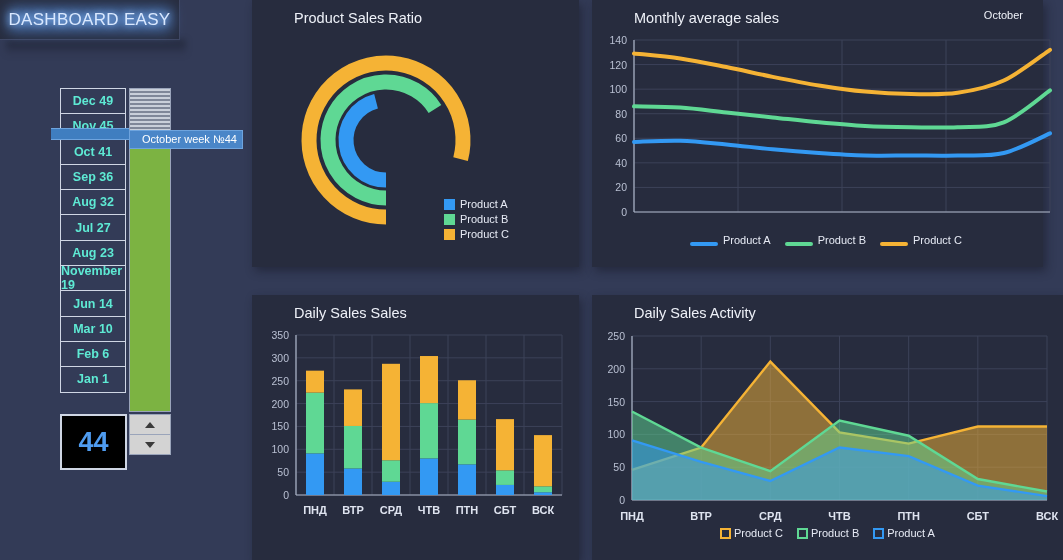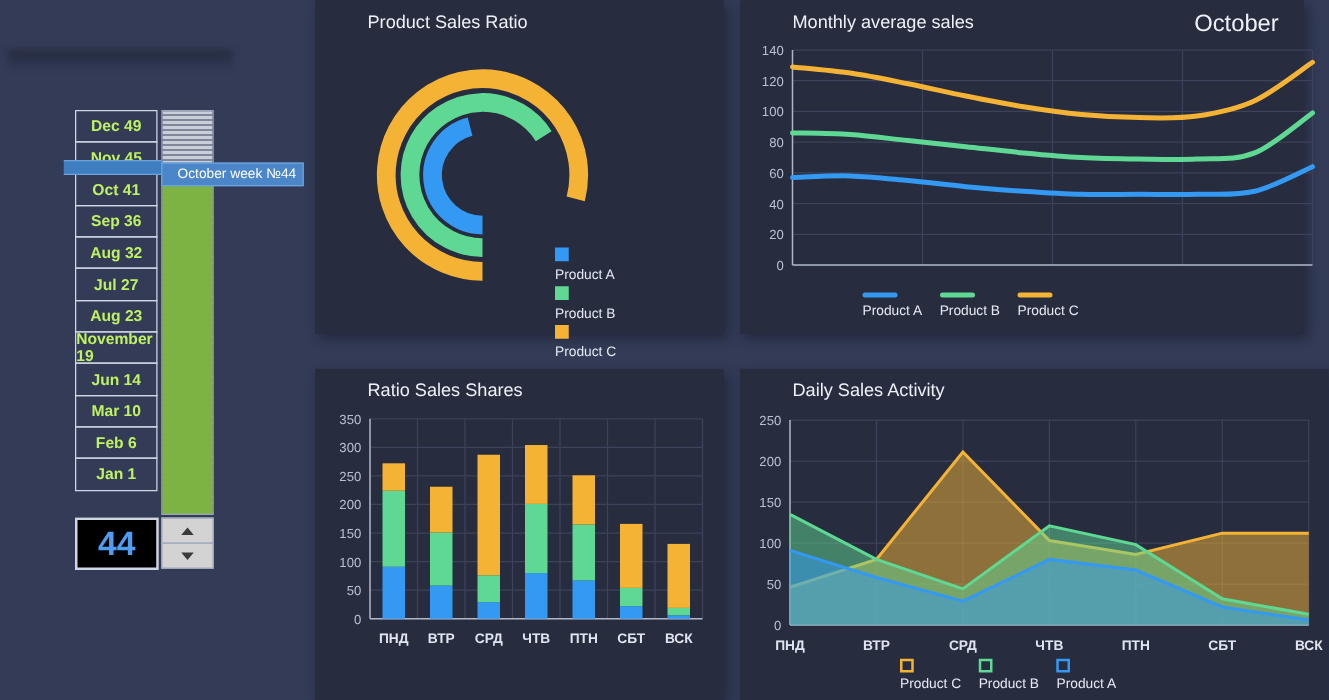--- a/index.html
+++ b/index.html
@@ -35,26 +35,26 @@
   }
 
   
   .slicer { position: absolute; left: 60px; top: 88px; }
   .months { position: absolute; left: 0; top: 0; width: 67px; }
   .month-cell {
     width: 66px; height: 26.3px;
     border: 1px solid #cfd6e4;
     margin-bottom: -1px;
     display: flex; align-items: center; justify-content: center;
-    color: #bef264; font-size: 12.5px; font-weight: 700;
+    color: #5eead4; font-size: 12.5px; font-weight: 700;
     background: transparent;
   }
   .numbox {
     position: absolute; left: 0; top: 326px;
-    width: 67px; height: 42px;
+    width: 67px; height: 56px;
     background: #000; border: 2px solid #cfd6e4;
     display: flex; align-items: center; justify-content: center;
     color: #4f9cf0; font-size: 27px; font-weight: 700;
   }
   .bar-track {
     position: absolute; left: 69px; top: 0; width: 42px; height: 324px;
     border: 1px solid #9aa4ba;
     background: repeating-linear-gradient(180deg,#c9cfd9 0 2px,#7f8798 2px 4px);
   }
   .bar-fill {
@@ -80,41 +80,45 @@
   .tri-up { width: 0; height: 0; border-left: 5px solid transparent; border-right: 5px solid transparent; border-bottom: 6px solid #3a3a3a; }
   .tri-dn { width: 0; height: 0; border-left: 5px solid transparent; border-right: 5px solid transparent; border-top: 6px solid #3a3a3a; }
 
   
   .panel { position: absolute; background: #272c3e; box-shadow: 3px 4px 9px rgba(18,21,32,.45); }
   .p-ratio    { left: 252px; top: 0;   width: 327px; height: 267px; }
   .p-monthly  { left: 592px; top: 0;   width: 451px; height: 267px; }
   .p-shares   { left: 252px; top: 295px; width: 327px; height: 265px; }
   .p-activity { left: 592px; top: 295px; width: 471px; height: 265px; }
   .panel-title { position: absolute; left: 22px; top: 10px; font-size: 14.5px; color: #eef1f8; margin-left: 20px; }
-  .panel-right { position: absolute; right: 20px; top: 9px; font-size: 19px; color: #eef1f8; }
+  .panel-right { position: absolute; right: 20px; top: 9px; font-size: 11px; color: #eef1f8; }
 
   .axis-lbl { fill: #b9c0d2; font-size: 10.5px; font-family: "Liberation Sans", sans-serif; }
   .cat-lbl  { fill: #dfe4f0; font-size: 11px; font-weight: 700; font-family: "Liberation Sans", sans-serif; }
   .grid     { stroke: #3c4259; stroke-width: 1; }
   .axisline { stroke: #aeb6c8; stroke-width: 1.2; }
 
   .legend { position: absolute; display: flex; gap: 14px; align-items: center; }
-  .lg-item { display: flex; align-items: flex-start; gap: 5px; color: #e6eaf4; font-size: 11px; flex-direction: column; }
+  .lg-item { display: flex; align-items: flex-end; gap: 5px; color: #e6eaf4; font-size: 11px; }
   .sw { width: 11px; height: 11px; }
   .sw-line { width: 28px; height: 4px; border-radius: 2px; }
   .sw-hollow { width: 11px; height: 11px; border: 2px solid; background: #272c3e; }
   .lg-v { position: absolute; display: block; }
   .lg-v .lg-item { margin-bottom: 3px; }
 </style>
 </head>
 <body>
 
 <div id="root">
 
   <div class="title-shadow"></div>
+  <div class="title-plate">
+    <div class="glow"></div>
+    <div class="title-text">DASHBOARD EASY</div>
+  </div>
 
   <div class="slicer">
     <div class="months" id="months">
         <div class="month-cell">Dec 49</div>
         <div class="month-cell">Nov 45</div>
         <div class="month-cell">Oct 41</div>
         <div class="month-cell">Sep 36</div>
         <div class="month-cell">Aug 32</div>
         <div class="month-cell">Jul 27</div>
         <div class="month-cell">Aug 23</div>
@@ -205,21 +209,21 @@
           <span>Product B</span>
         </div>
         <div class="lg-item">
           <span class="sw-line" style="background: rgb(245, 179, 53);"></span>
           <span>Product C</span>
         </div>
       </div>
   </div>
 
   <div class="panel p-shares">
-    <div class="panel-title">Ratio Sales Shares</div>
+    <div class="panel-title">Daily Sales Sales</div>
     <svg id="svgShares" width="327" height="200" style="position:absolute;left:0;top:32px">
         <line x1="44" y1="168" x2="310" y2="168" class="grid"></line>
         <text x="37" y="172" text-anchor="end" class="axis-lbl">0</text>
         <line x1="44" y1="145.14285714285714" x2="310" y2="145.14285714285714" class="grid"></line>
         <text x="37" y="149.14285714285714" text-anchor="end" class="axis-lbl">50</text>
         <line x1="44" y1="122.28571428571429" x2="310" y2="122.28571428571429" class="grid"></line>
         <text x="37" y="126.28571428571429" text-anchor="end" class="axis-lbl">100</text>
         <line x1="44" y1="99.42857142857143" x2="310" y2="99.42857142857143" class="grid"></line>
         <text x="37" y="103.42857142857143" text-anchor="end" class="axis-lbl">150</text>
         <line x1="44" y1="76.57142857142858" x2="310" y2="76.57142857142858" class="grid"></line>

